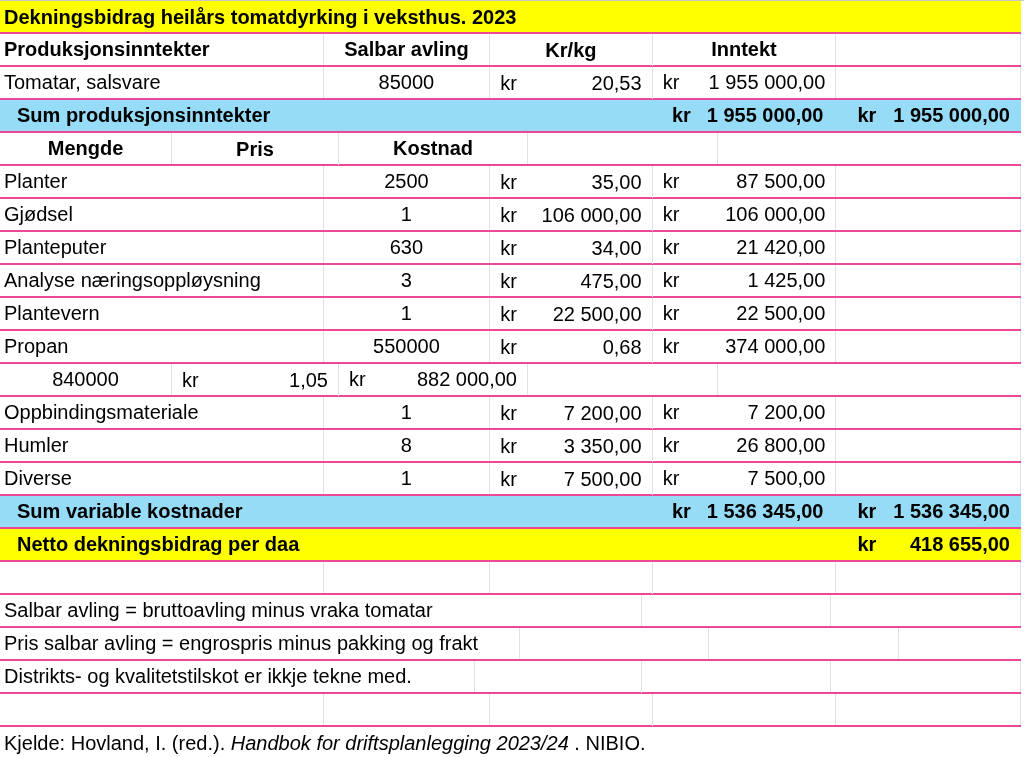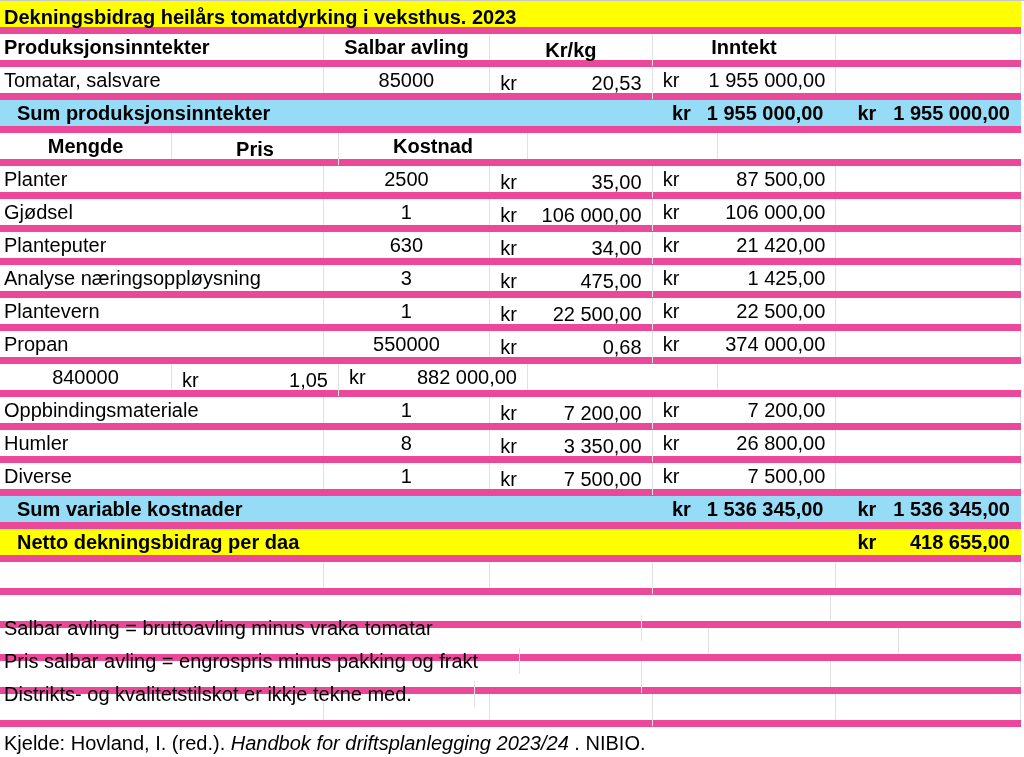--- a/index.html
+++ b/index.html
@@ -1,34 +1,34 @@
 <!DOCTYPE html>
 <html><head>
 <meta charset="utf-8">
 <style>
   html, body { margin:0; padding:0; background:#ffffff; }
   body { width:1024px; height:757px; overflow:hidden; position:relative;
          font-family:"Liberation Sans", sans-serif; color:#000; }
   .sheet { position:absolute; left:0; top:1px; width:1021px; }
-  .row { display:flex; height:33px; box-sizing:border-box; border-bottom:7px solid #ec4899; }
+  .row { display:flex; height:33px; box-sizing:border-box; border-bottom:2px solid #ec4899; }
   .c { box-sizing:border-box; border-right:1px solid #e1e1e1; height:100%;
        display:flex; align-items:center; font-size:20px; white-space:nowrap; overflow:visible; }
   .c1 { width:334px; padding-left:4px; }
   .c2 { width:172px; justify-content:center; }
   .c3 { width:167px; padding:16px 10px; justify-content:space-between; }
   .c4 { width:189px; padding:0 10px; justify-content:space-between; }
   .c5 { width:190px; padding:0 10px; justify-content:space-between; }
   .b { font-weight:bold; }
   .hc { justify-content:center; }
   .yellow { background:#ffff00; }
   .blue { background:#97dcf7; }
   .yellow .c, .blue .c { border-right-color:transparent;margin-left:13px; }
   .title { font-weight:bold; font-size:20px; padding-left:4px; display:flex; align-items:center; height:33px; width:1021px; box-sizing:border-box; }
   .span-all { width:1021px; padding-left:4px; }
-  .note .c1 { overflow:visible;margin-top:20px; }
+  .note .c1 { overflow:visible; }
   .note-text { position:relative; z-index:2; }
   .ital { font-style:italic; }
   .topline { position:absolute; left:0; top:0; width:1024px; height:1px; background:#c8c8c8; }
 </style>
 </head>
 <body>
 
 <div class="topline"></div>
 
 <div class="sheet">

